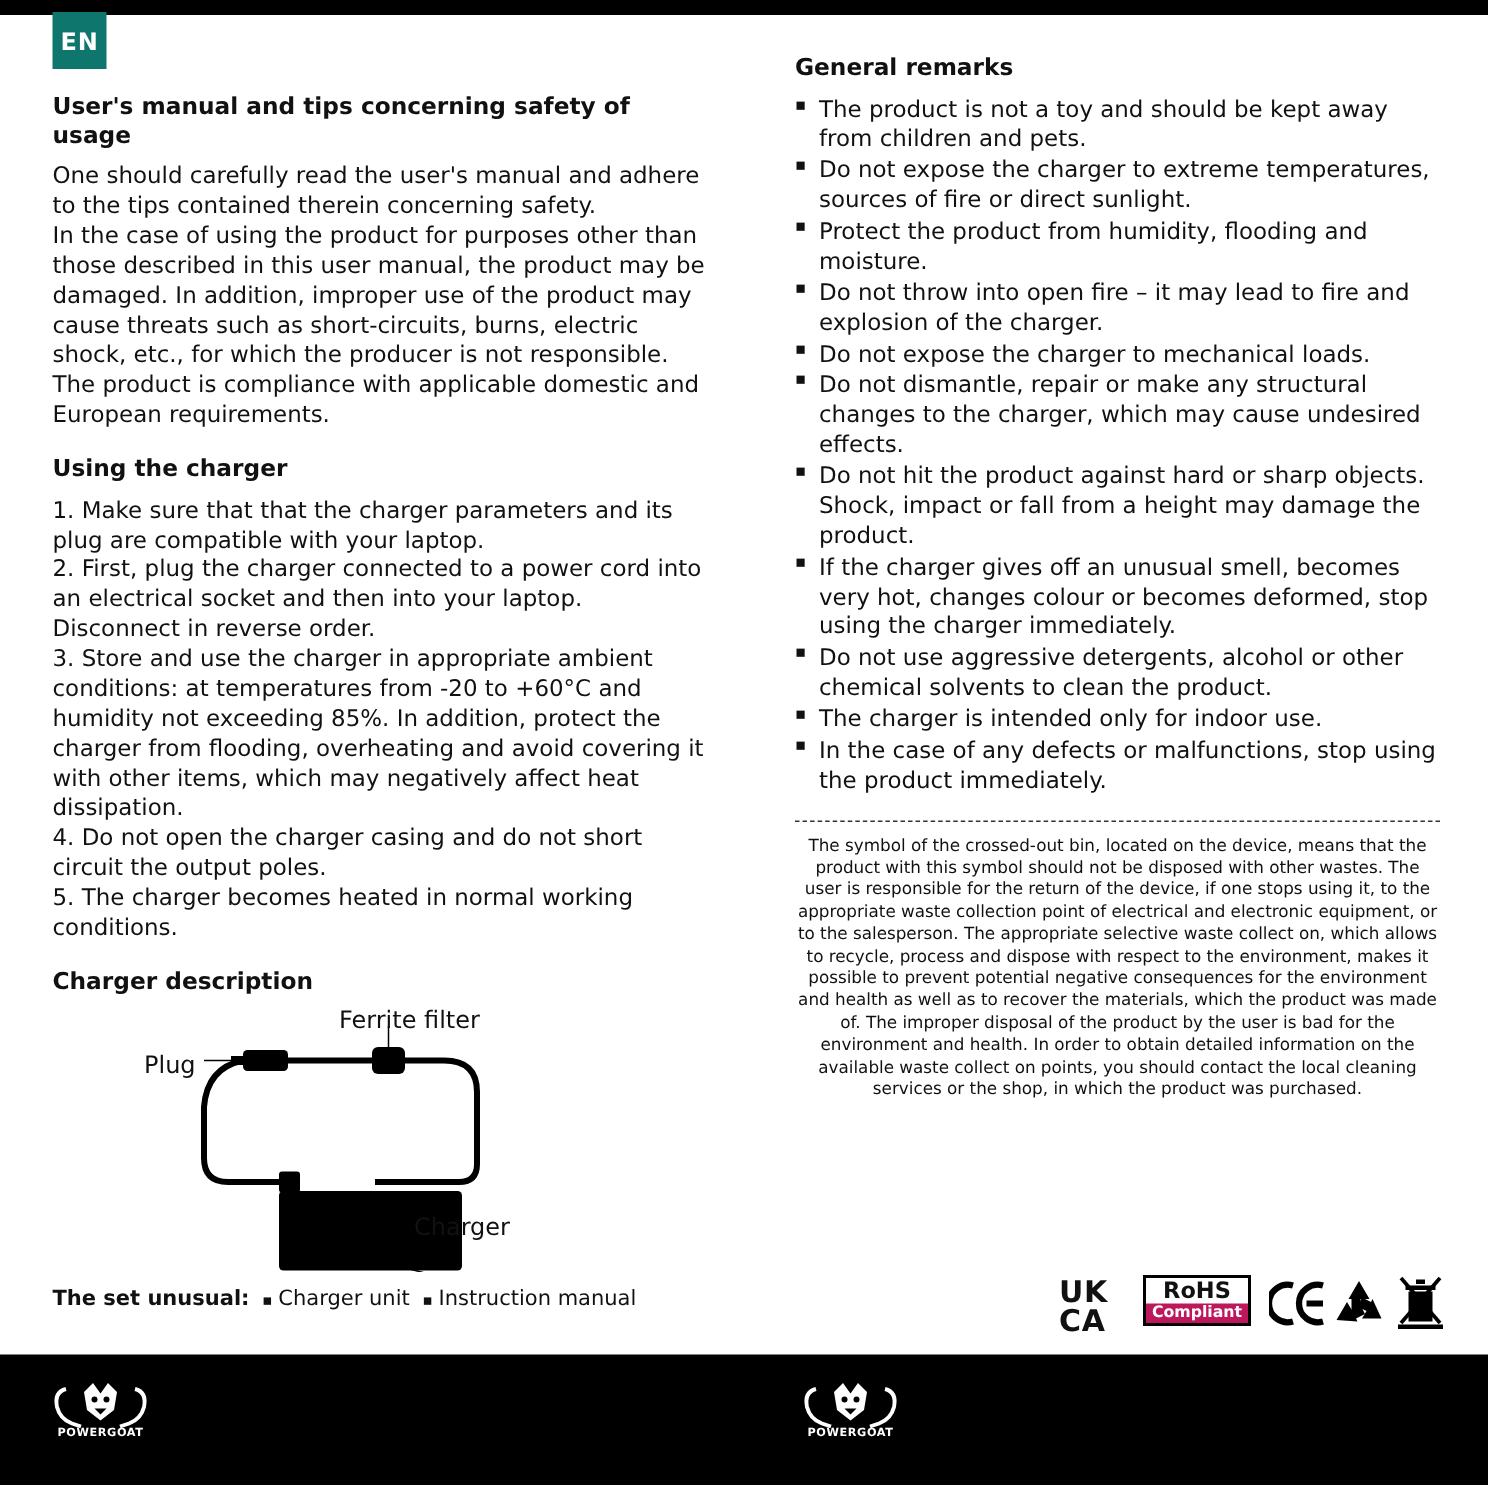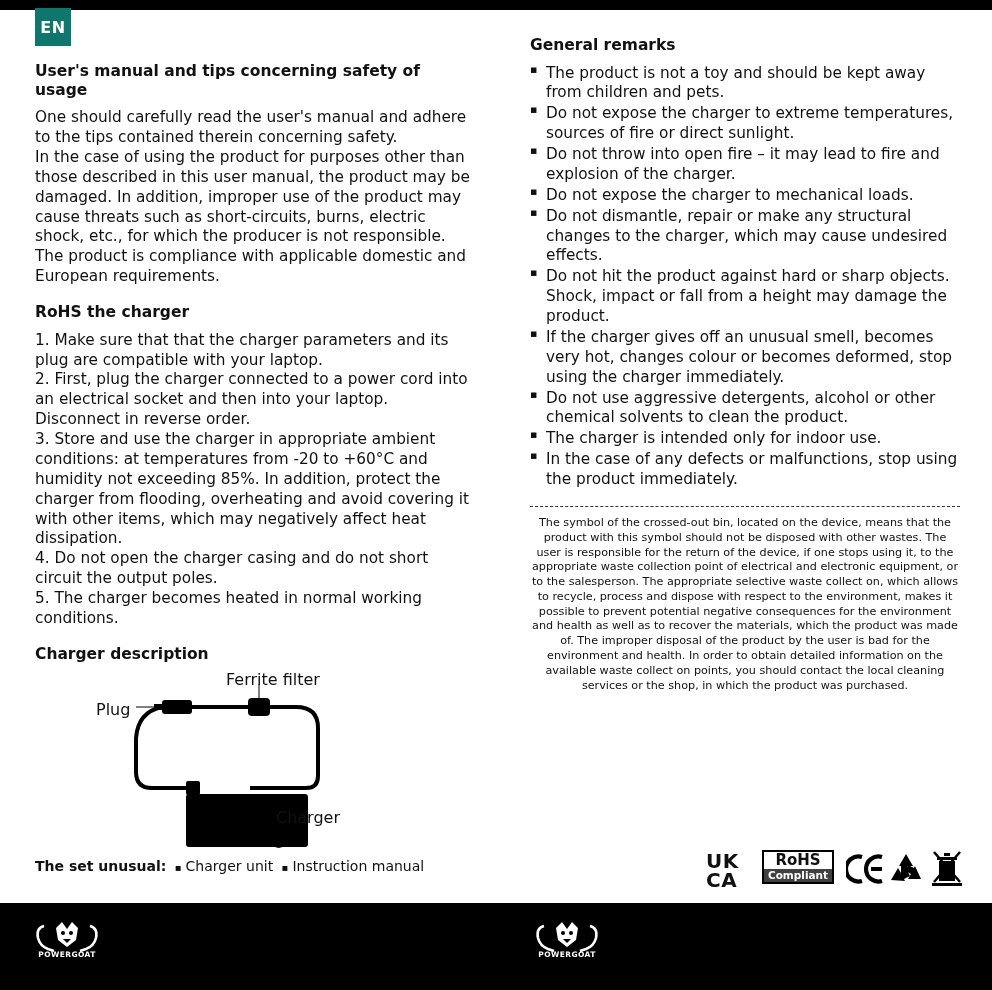--- a/index.html
+++ b/index.html
@@ -146,21 +146,21 @@
     border: 2px solid #000;
     width: 68px;
     text-align: center;
     font-size: 15px;
     font-weight: bold;
     line-height: 1.0;
     padding-top: 1px;
   }
   .rohs .compliant {
     display: block;
-    background: #404040;
+    background: #be185d;
     color: #fff;
     font-size: 10.5px;
     font-weight: bold;
     line-height: 1.25;
     margin-top: 1px;
   }
   .ce {
     position: absolute;
     left: 146px; top: 6px;
   }
@@ -202,21 +202,21 @@
   <div class="lang-badge">EN</div>
 
   <div class="col-left">
 
     <h2 class="sec">User's manual and tips concerning safety of usage</h2>
 
     <p class="body para-block" style="white-space: pre-line;">One should carefully read the user's manual and adhere to the tips contained therein concerning safety.
 In the case of using the product for purposes other than those described in this user manual, the product may be damaged. In addition, improper use of the product may cause threats such as short-circuits, burns, electric shock, etc., for which the producer is not responsible.
 The product is compliance with applicable domestic and European requirements.</p>
 
-    <h2 class="sec spaced">RoHS the charger</h2>
+    <h2 class="sec spaced">Using the charger</h2>
 
     <p class="body para-block" style="white-space: pre-line;">1. Make sure that that the charger parameters and its plug are compatible with your laptop.
 2. First, plug the charger connected to a power cord into an electrical socket and then into your laptop. Disconnect in reverse order.
 3. Store and use the charger in appropriate ambient conditions: at temperatures from -20 to +60°C and humidity not exceeding 85%. In addition, protect the charger from flooding, overheating and avoid covering it with other items, which may negatively affect heat dissipation.
 4. Do not open the charger casing and do not short circuit the output poles.
 5. The charger becomes heated in normal working conditions.</p>
 
     <h2 class="sec spaced">Charger description</h2>
   </div>
 
@@ -254,20 +254,21 @@
     <span class="sep">▪</span><span>Charger unit</span>
     <span class="sep">▪</span><span>Instruction manual</span>
   </div>
 
   <div class="col-right">
     <h2 class="sec">General remarks</h2>
 
     <ul class="remarks">
       <li>The product is not a toy and should be kept away from children and pets.</li>
       <li>Do not expose the charger to extreme temperatures, sources of fire or direct sunlight.</li>
+      <li>Protect the product from humidity, flooding and moisture.</li>
       <li>Do not throw into open fire – it may lead to fire and explosion of the charger.</li>
       <li>Do not expose the charger to mechanical loads.</li>
       <li>Do not dismantle, repair or make any structural changes to the charger, which may cause undesired effects.</li>
       <li>Do not hit the product against hard or sharp objects. Shock, impact or fall from a height may damage the product.</li>
       <li>If the charger gives off an unusual smell, becomes very hot, changes colour or becomes deformed, stop using the charger immediately.</li>
       <li>Do not use aggressive detergents, alcohol or other chemical solvents to clean the product.</li>
       <li>The charger is intended only for indoor use.</li>
       <li>In the case of any defects or malfunctions, stop using the product immediately.</li>
     </ul>
 

